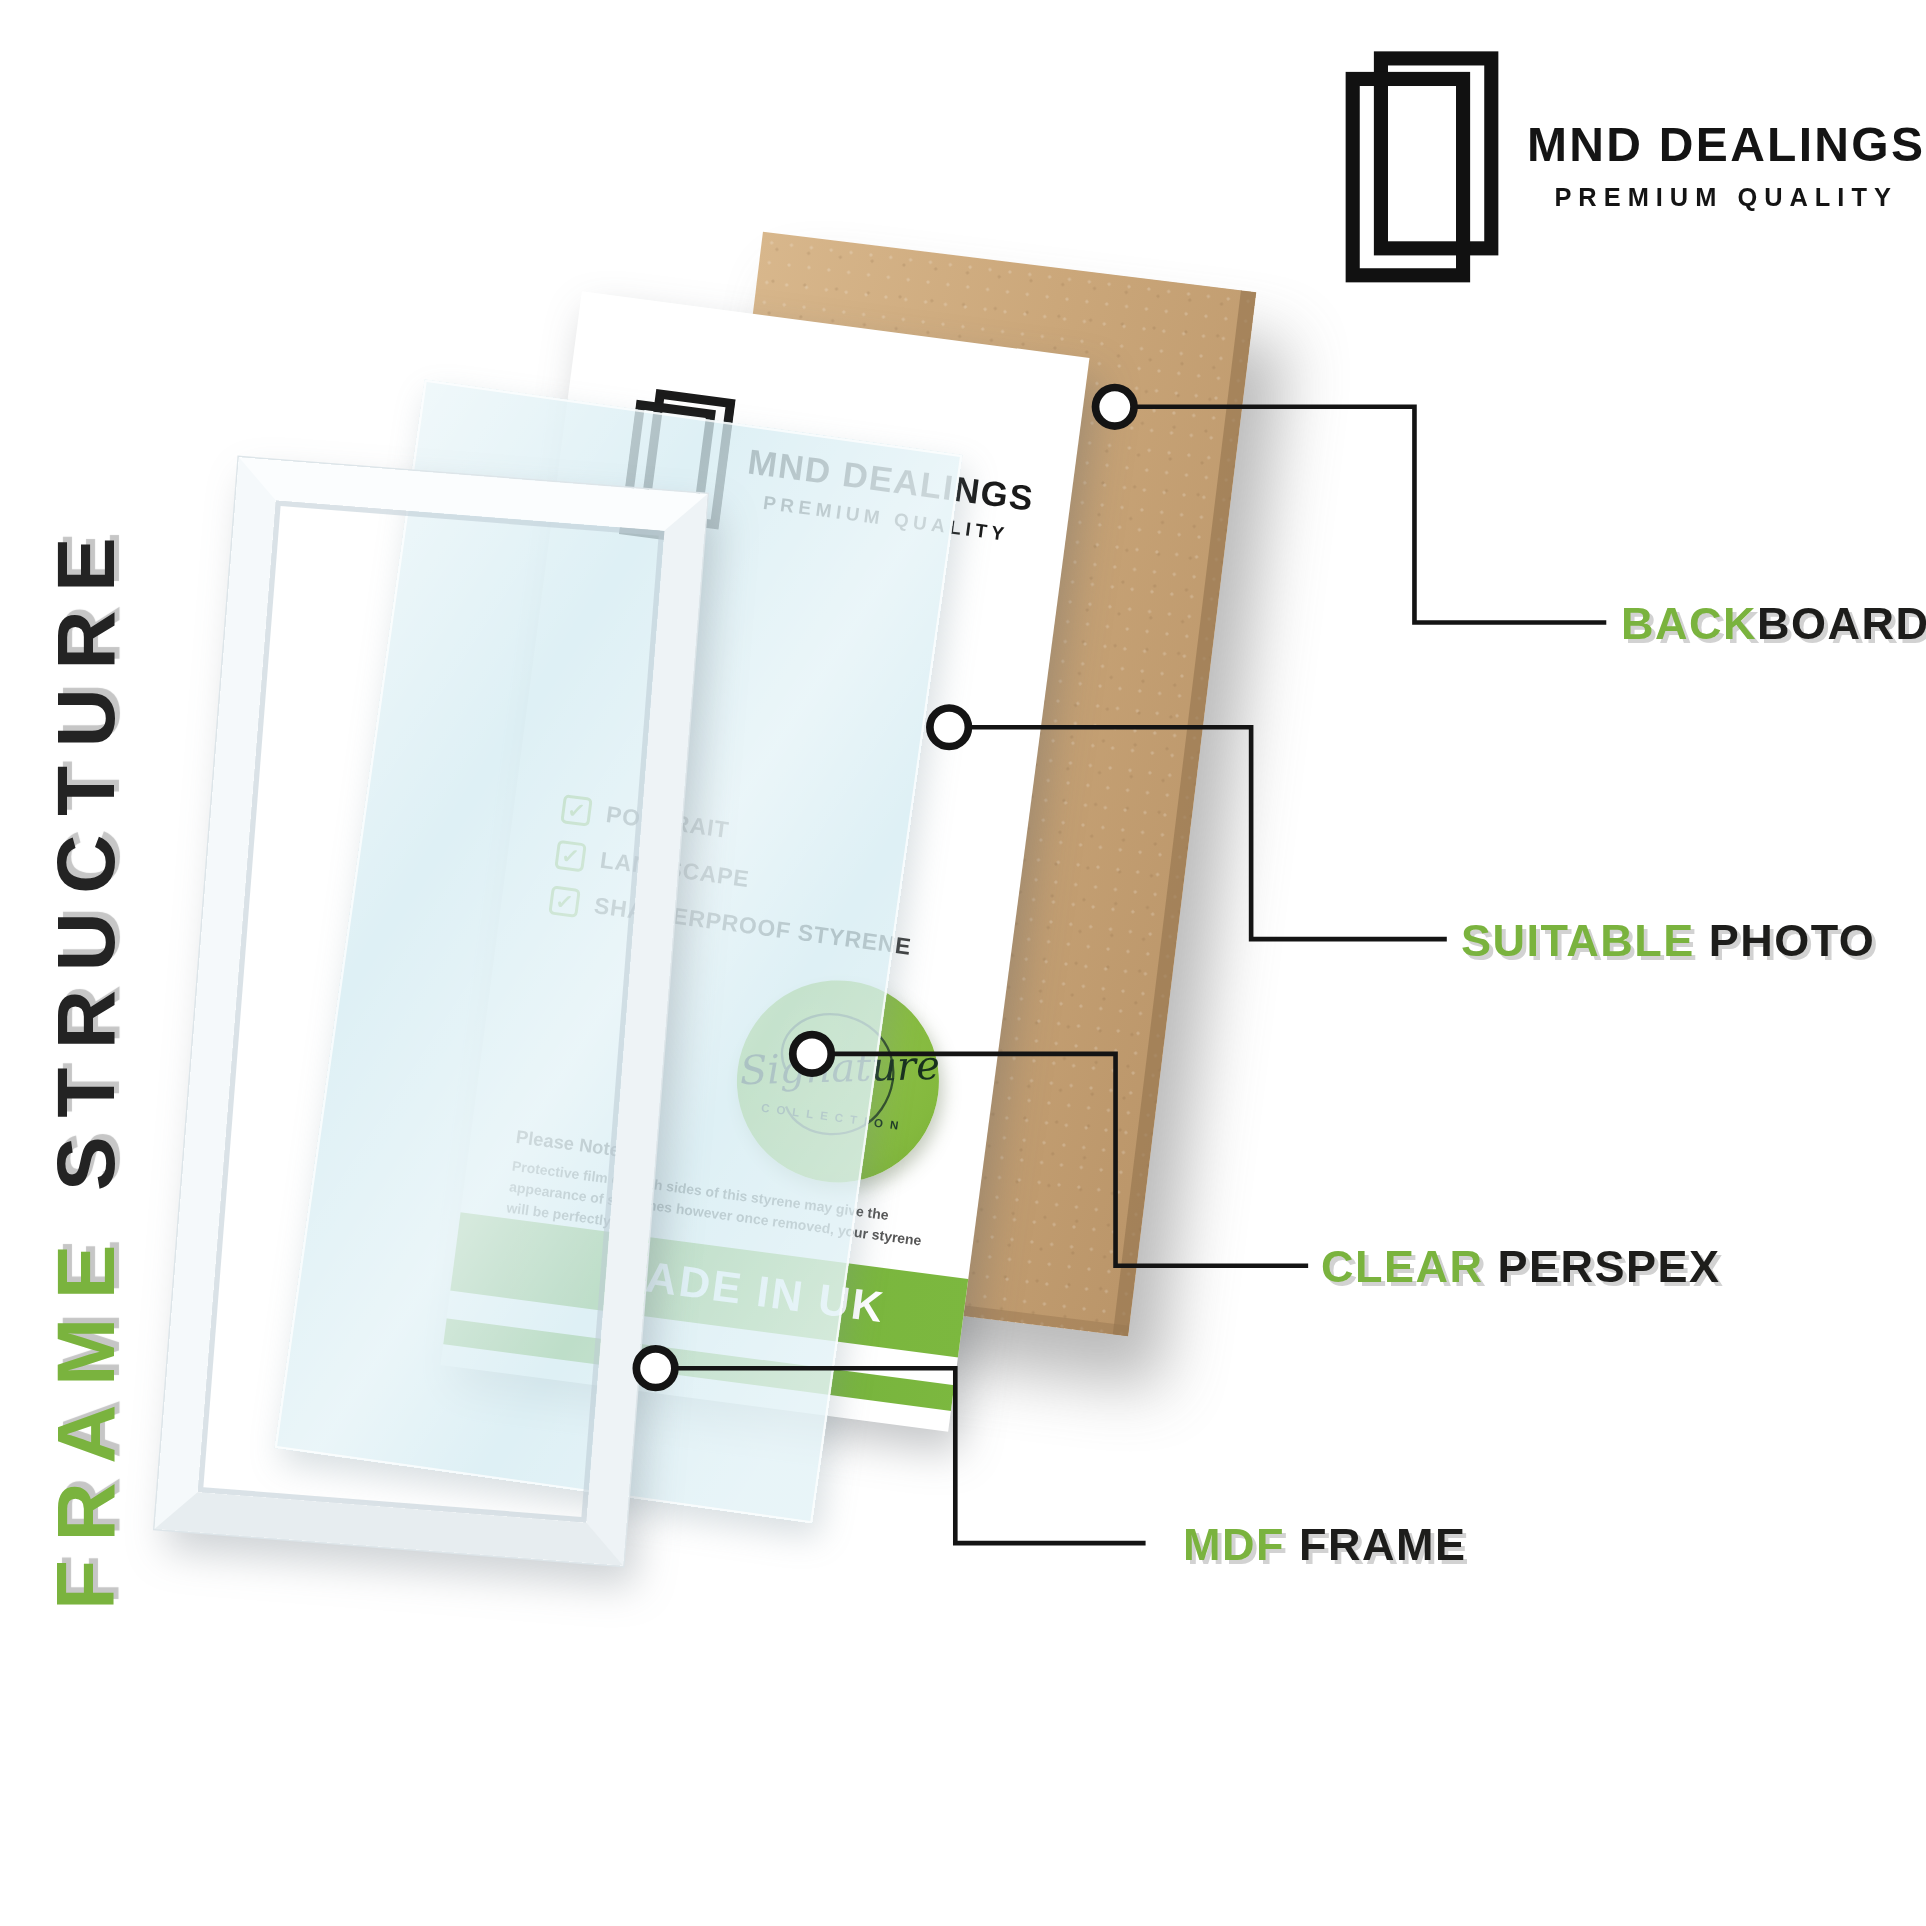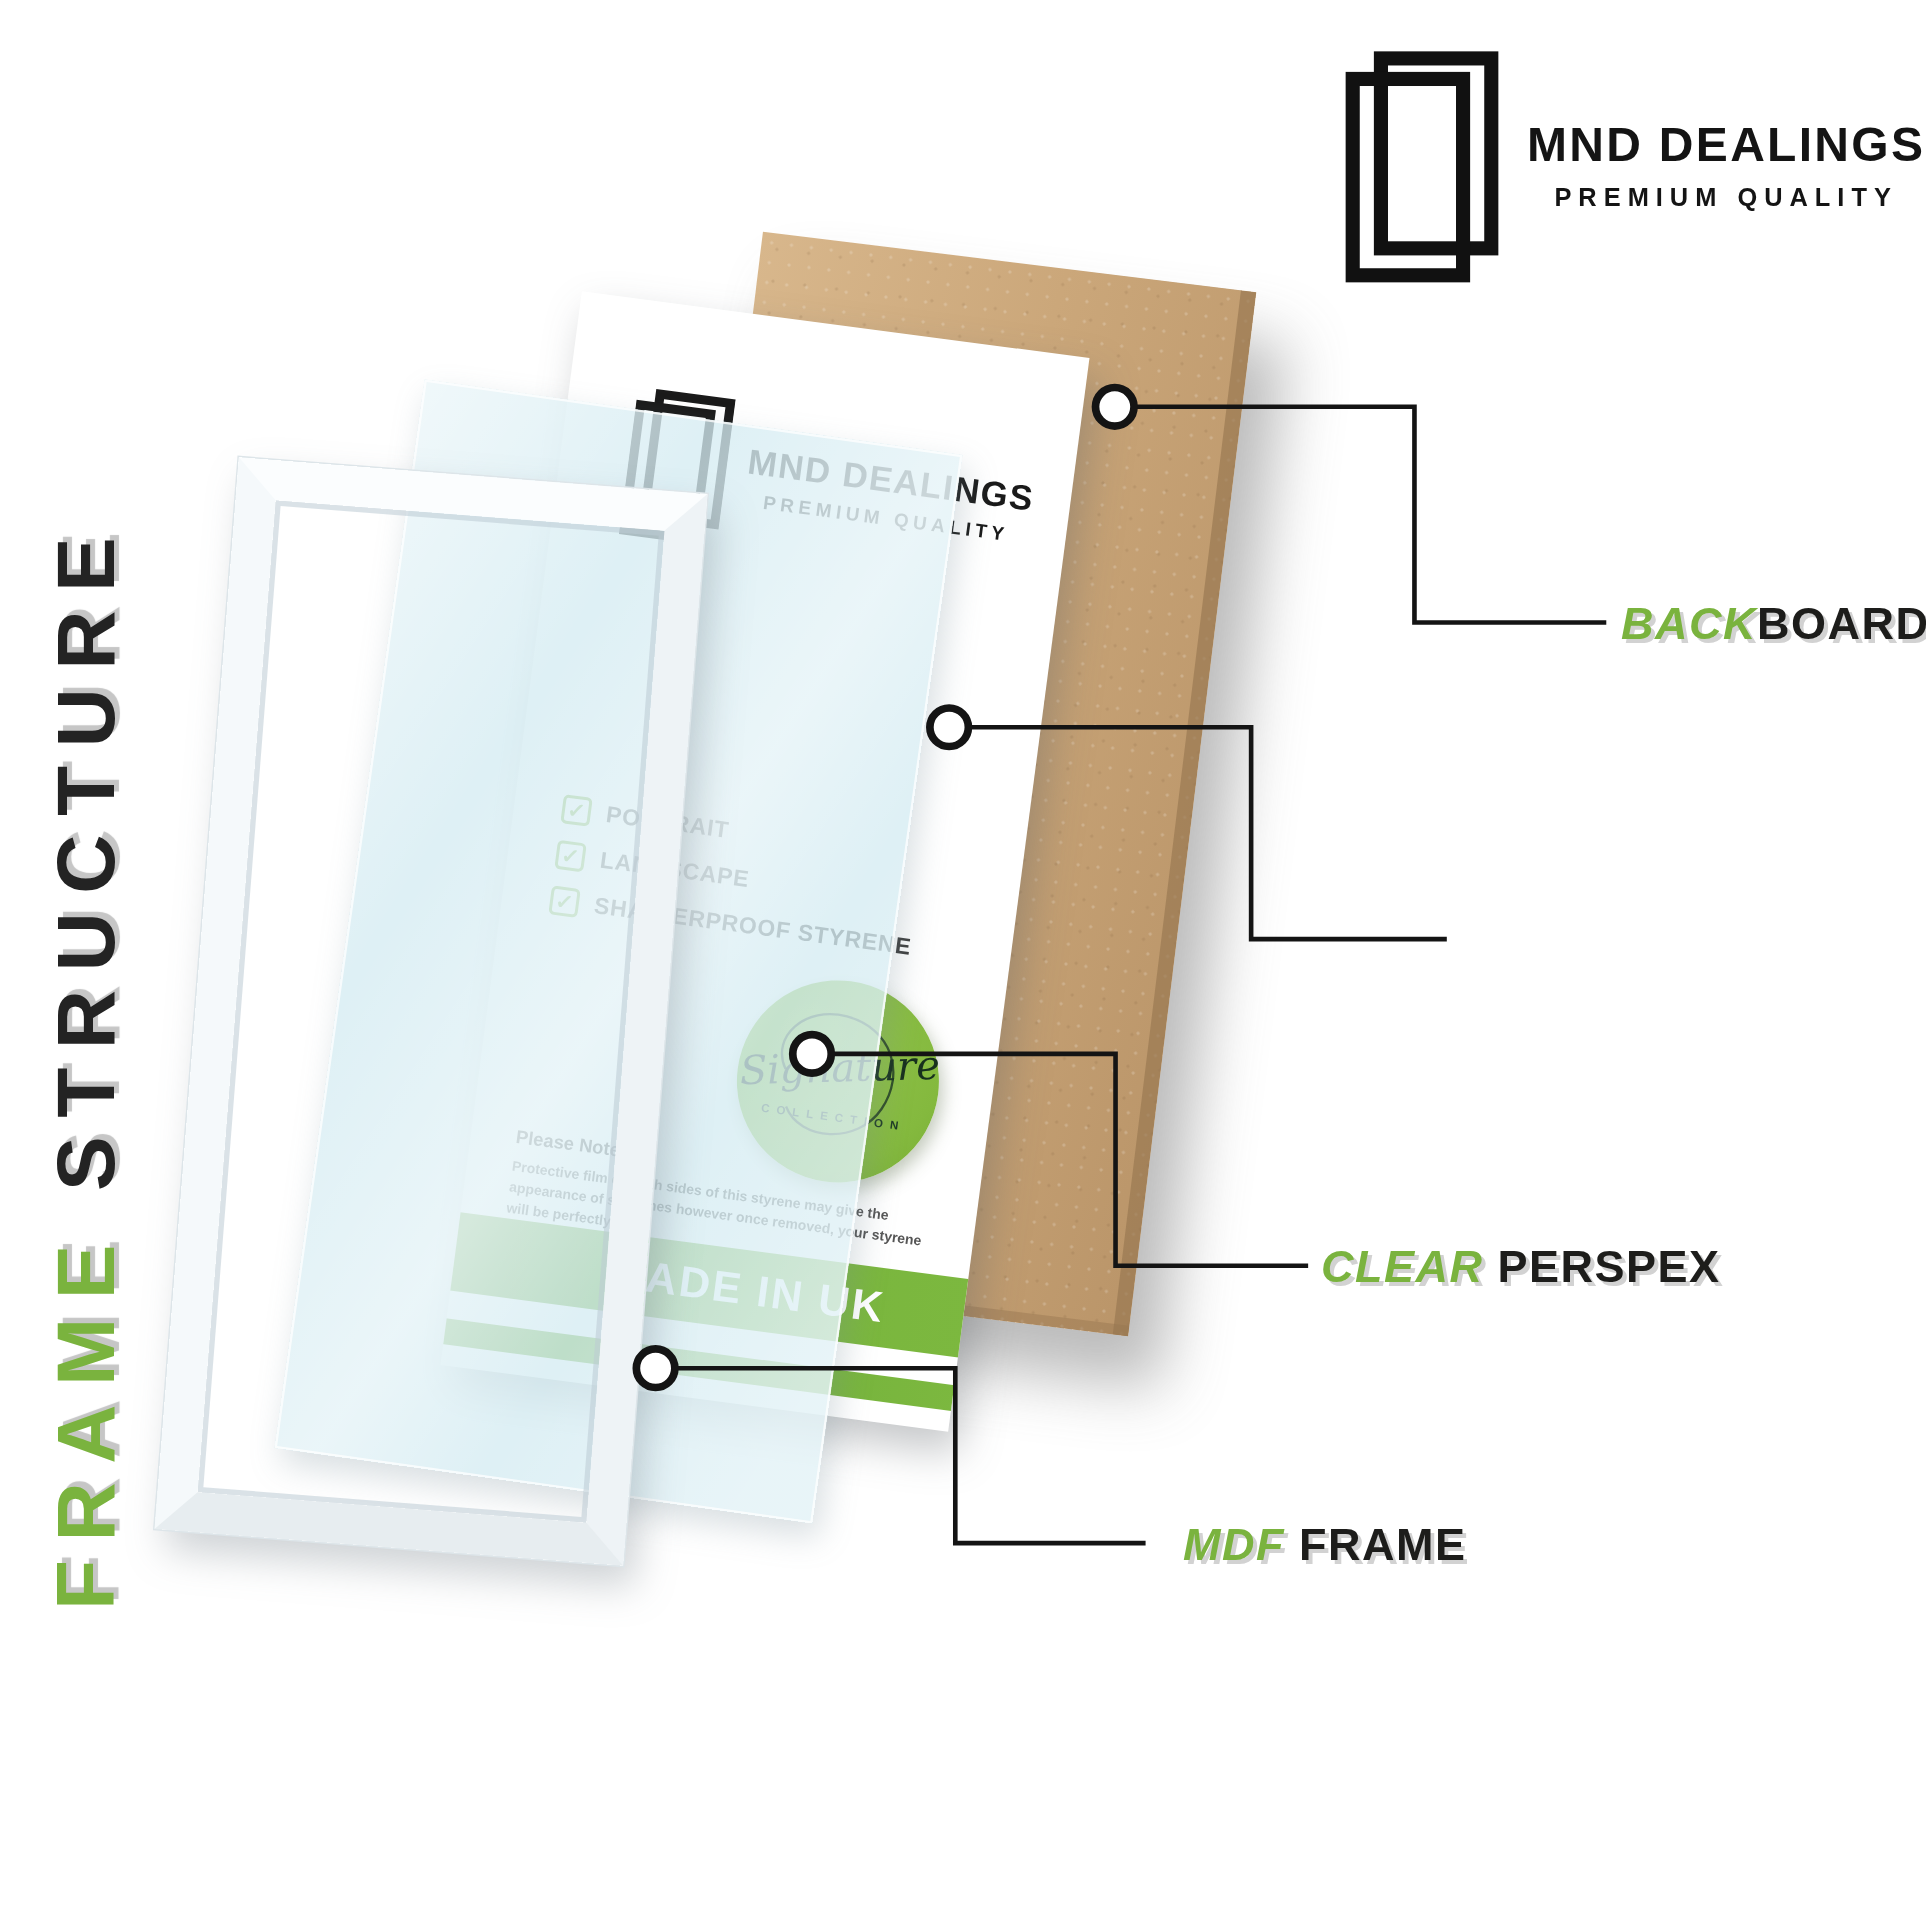--- a/index.html
+++ b/index.html
@@ -109,21 +109,21 @@
   .pframe::after{
     content:""; position:absolute; inset:0;
     box-shadow: inset 0 0 0 5.4px rgba(188,203,211,0.55);
   }
 
   
   .callout-svg{ position:absolute; inset:0; z-index:10; pointer-events:none; }
 
   .callout-label{ position:absolute; z-index:11; font-weight:bold; font-size:45px; letter-spacing:1.5px;
     white-space:nowrap; text-shadow:3.9px 3.9px 0 #d2d2d2; }
-  .accent{ color:#7ab33e;font-style:italic; }
+  .accent{ color:#7ab33e; }
   .rest{ color:#1d1d1b; }
   .lbl-backboard{ left:1621px; top:598px; }
   .lbl-photo{ left:1461px; top:915px; }
   .lbl-perspex{ left:1321px; top:1241px; }
   .lbl-frame{ left:1159px; top:1519px;margin-left:24px; }
 </style>
 </head>
 <body>
 
 <div id="canvas">
@@ -210,20 +210,23 @@
     </g>
     <circle cx="1447" cy="528" r="25" fill="#ffffff" stroke="#141414" stroke-width="10"></circle>
     <circle cx="1232" cy="944" r="25" fill="#ffffff" stroke="#141414" stroke-width="10"></circle>
     <circle cx="1054" cy="1368" r="25" fill="#ffffff" stroke="#141414" stroke-width="10"></circle>
     <circle cx="851" cy="1776" r="25" fill="#ffffff" stroke="#141414" stroke-width="10"></circle>
   </svg>
 
   <div class="callout-label lbl-backboard">
     <span class="accent">BACK</span><span class="rest">BOARD</span>
   </div>
+  <div class="callout-label lbl-photo">
+    <span class="accent">SUITABLE </span><span class="rest">PHOTO</span>
+  </div>
   <div class="callout-label lbl-perspex">
     <span class="accent">CLEAR </span><span class="rest">PERSPEX</span>
   </div>
   <div class="callout-label lbl-frame">
     <span class="accent">MDF </span><span class="rest">FRAME</span>
   </div>
 
 </div>
 
 

